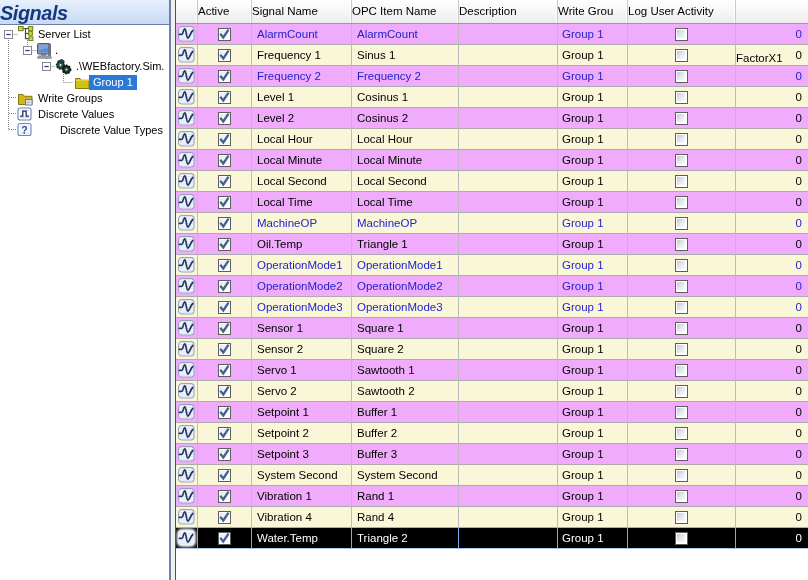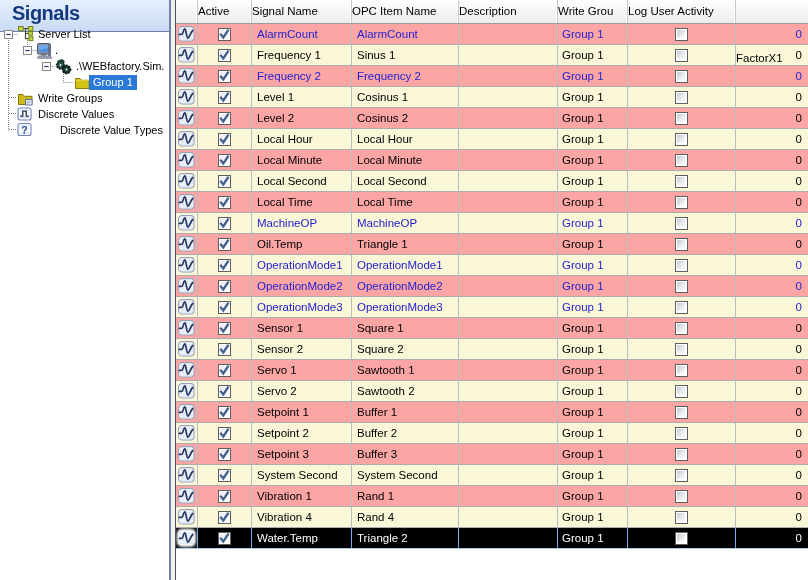--- a/index.html
+++ b/index.html
@@ -1,42 +1,42 @@
 <!DOCTYPE html>
 <html><head>
 <meta charset="utf-8">
 <style>
 * { margin:0; padding:0; box-sizing:border-box; }
 html,body { width:808px; height:580px; overflow:hidden; background:#fff;
   font-family:"Liberation Sans",sans-serif; }
 #page { position:relative; width:808px; height:580px; }
 
 
-#ptitle { position:absolute; left:0; top:0; width:169px; height:32px;
+#ptitle { position:absolute; left:0; top:0; width:169px; height:25px;
   background:linear-gradient(#E7F0FC,#C8DAF4);
   border-bottom:1.5px solid #6F7FA8;
-  color:#15397F; font-size:20px; font-weight:bold; line-height:20px; padding-left:12px; padding-top:3px;
-  letter-spacing:-0.5px; }
+  color:#15397F; font-size:20px; font-weight:bold; line-height:20px; padding-left:0; padding-top:3px;
+  letter-spacing:-0.5px;font-style:italic; }
 #treesvg { position:absolute; left:0; top:0; }
 .ti { position:absolute; height:15px; line-height:15px; font-size:11px; color:#000; white-space:nowrap; }
 #tsel { position:absolute; left:89px; top:75px; height:15px; line-height:15px;
   background:#2B79D7; color:#fff; font-size:11px; padding:0 4px; }
 
 
 #split { position:absolute; left:169px; top:0; width:7px; height:580px;
   background:linear-gradient(90deg,#7381A9 0,#7381A9 2px,#EFF2EC 2px,#EFF2EC 6px,#50505A 6px,#50505A 7px); }
 
 
 #grid { position:absolute; left:176px; top:0; width:632px; height:580px; font-size:11.5px; }
 #ghead { display:flex; height:24px; border-bottom:1px solid #9B9B9B;
   background:linear-gradient(#FFFFFF,#F5F5F5 55%,#ECECEC); }
 #ghead .h { height:23px; line-height:22px; text-align:left; color:#000;
   border-right:1px solid #C9C9C9; box-shadow:inset -1px 0 0 #FFFFFF; overflow:hidden; white-space:nowrap; }
 #ghead .h:last-child { border-right:none; box-shadow:none; }
-.row { display:flex; height:21px; background:#fca5a5; }
+.row { display:flex; height:21px; background:#f0abfc; }
 .row.alt { background:#FAF7D8; }
 .row.sel { background:#000000; }
 .row.sel .c { border-right-color:#78AAE8; border-bottom-color:#AFC9E8; }
 .row.sel .wv { filter:drop-shadow(0 0 2px #FFFFFF) drop-shadow(0 0 1px #FFFFFF); }
 .row.sel .wv rect { stroke:#E6EDF8; }
 .c { height:21px; border-bottom:1px solid #ACACAC; border-right:1px solid #BCBCBC;
   display:flex; align-items:center; overflow:hidden; white-space:nowrap; }
 .c7 { border-right:none; }
 .c0 { width:22px; justify-content:center; }
 .c1 { width:54px; justify-content:center; }

